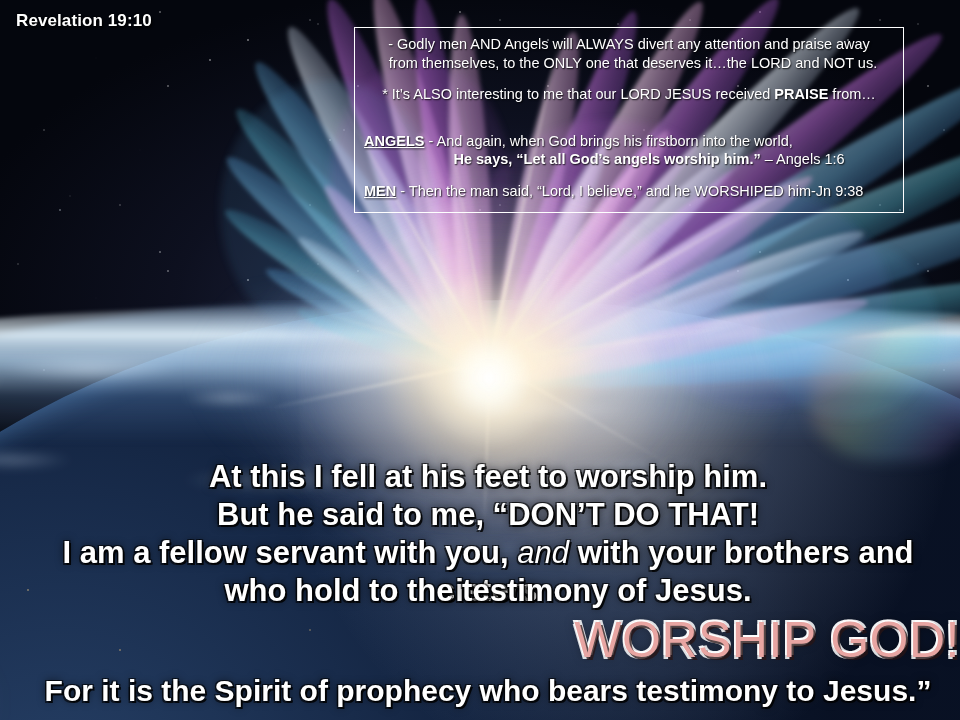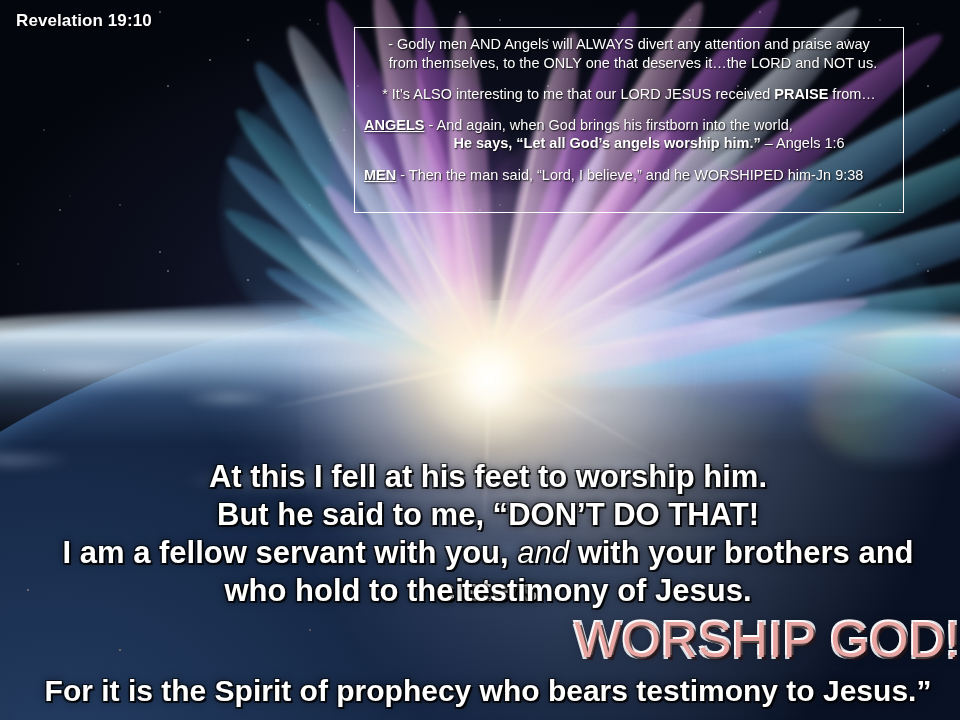--- a/index.html
+++ b/index.html
@@ -223,21 +223,21 @@
     box-sizing: border-box;
     color: #ffffff;
     font-size: 14.5px;
     line-height: 1.28;
     padding: 7px 9px 0 9px;
     text-shadow: 0.8px 0.8px 1.6px rgba(0,0,0,0.9);
   }
   .note-p { margin: 0; }
   .nb-center { text-align: center; }
   .nb-gap-top { margin-top: 13px; }
-  .nb-gap-top2 { margin-top: 12px; }
+  .nb-gap-top2 { margin-top: 28px; }
   .u-bold { font-weight: bold; text-decoration: underline; }
   .b { font-weight: bold; }
   .nb-line2 { padding-left: 8px; }
   .nb-sub { text-align: center; padding-left: 40px; }
 
   
   .verse {
     position: absolute;
     left: 0; right: 0;
     text-align: center;

